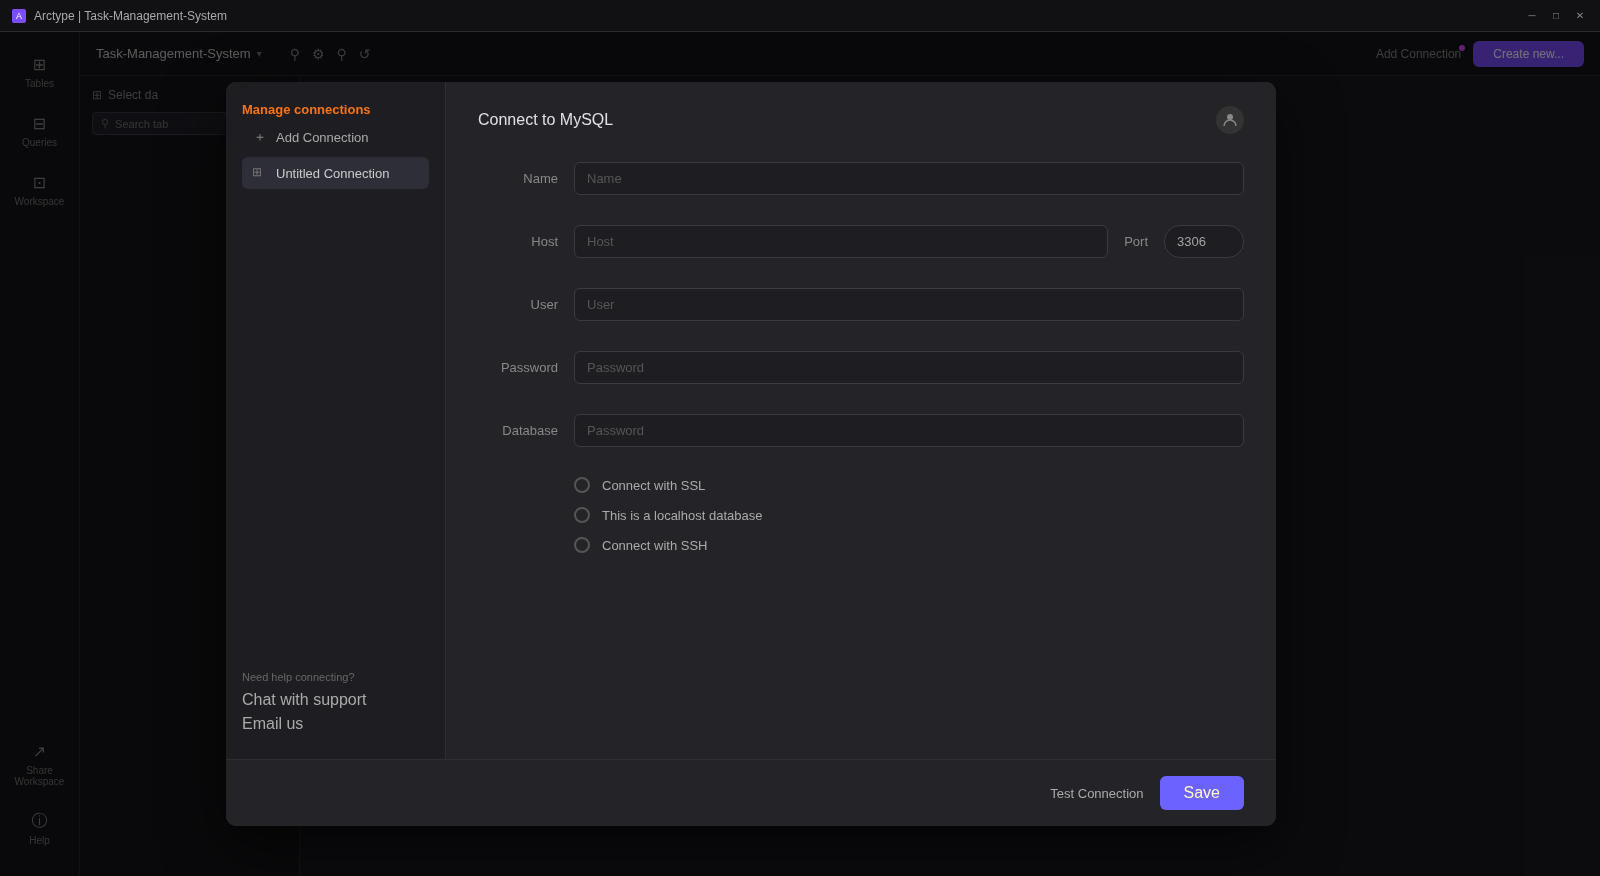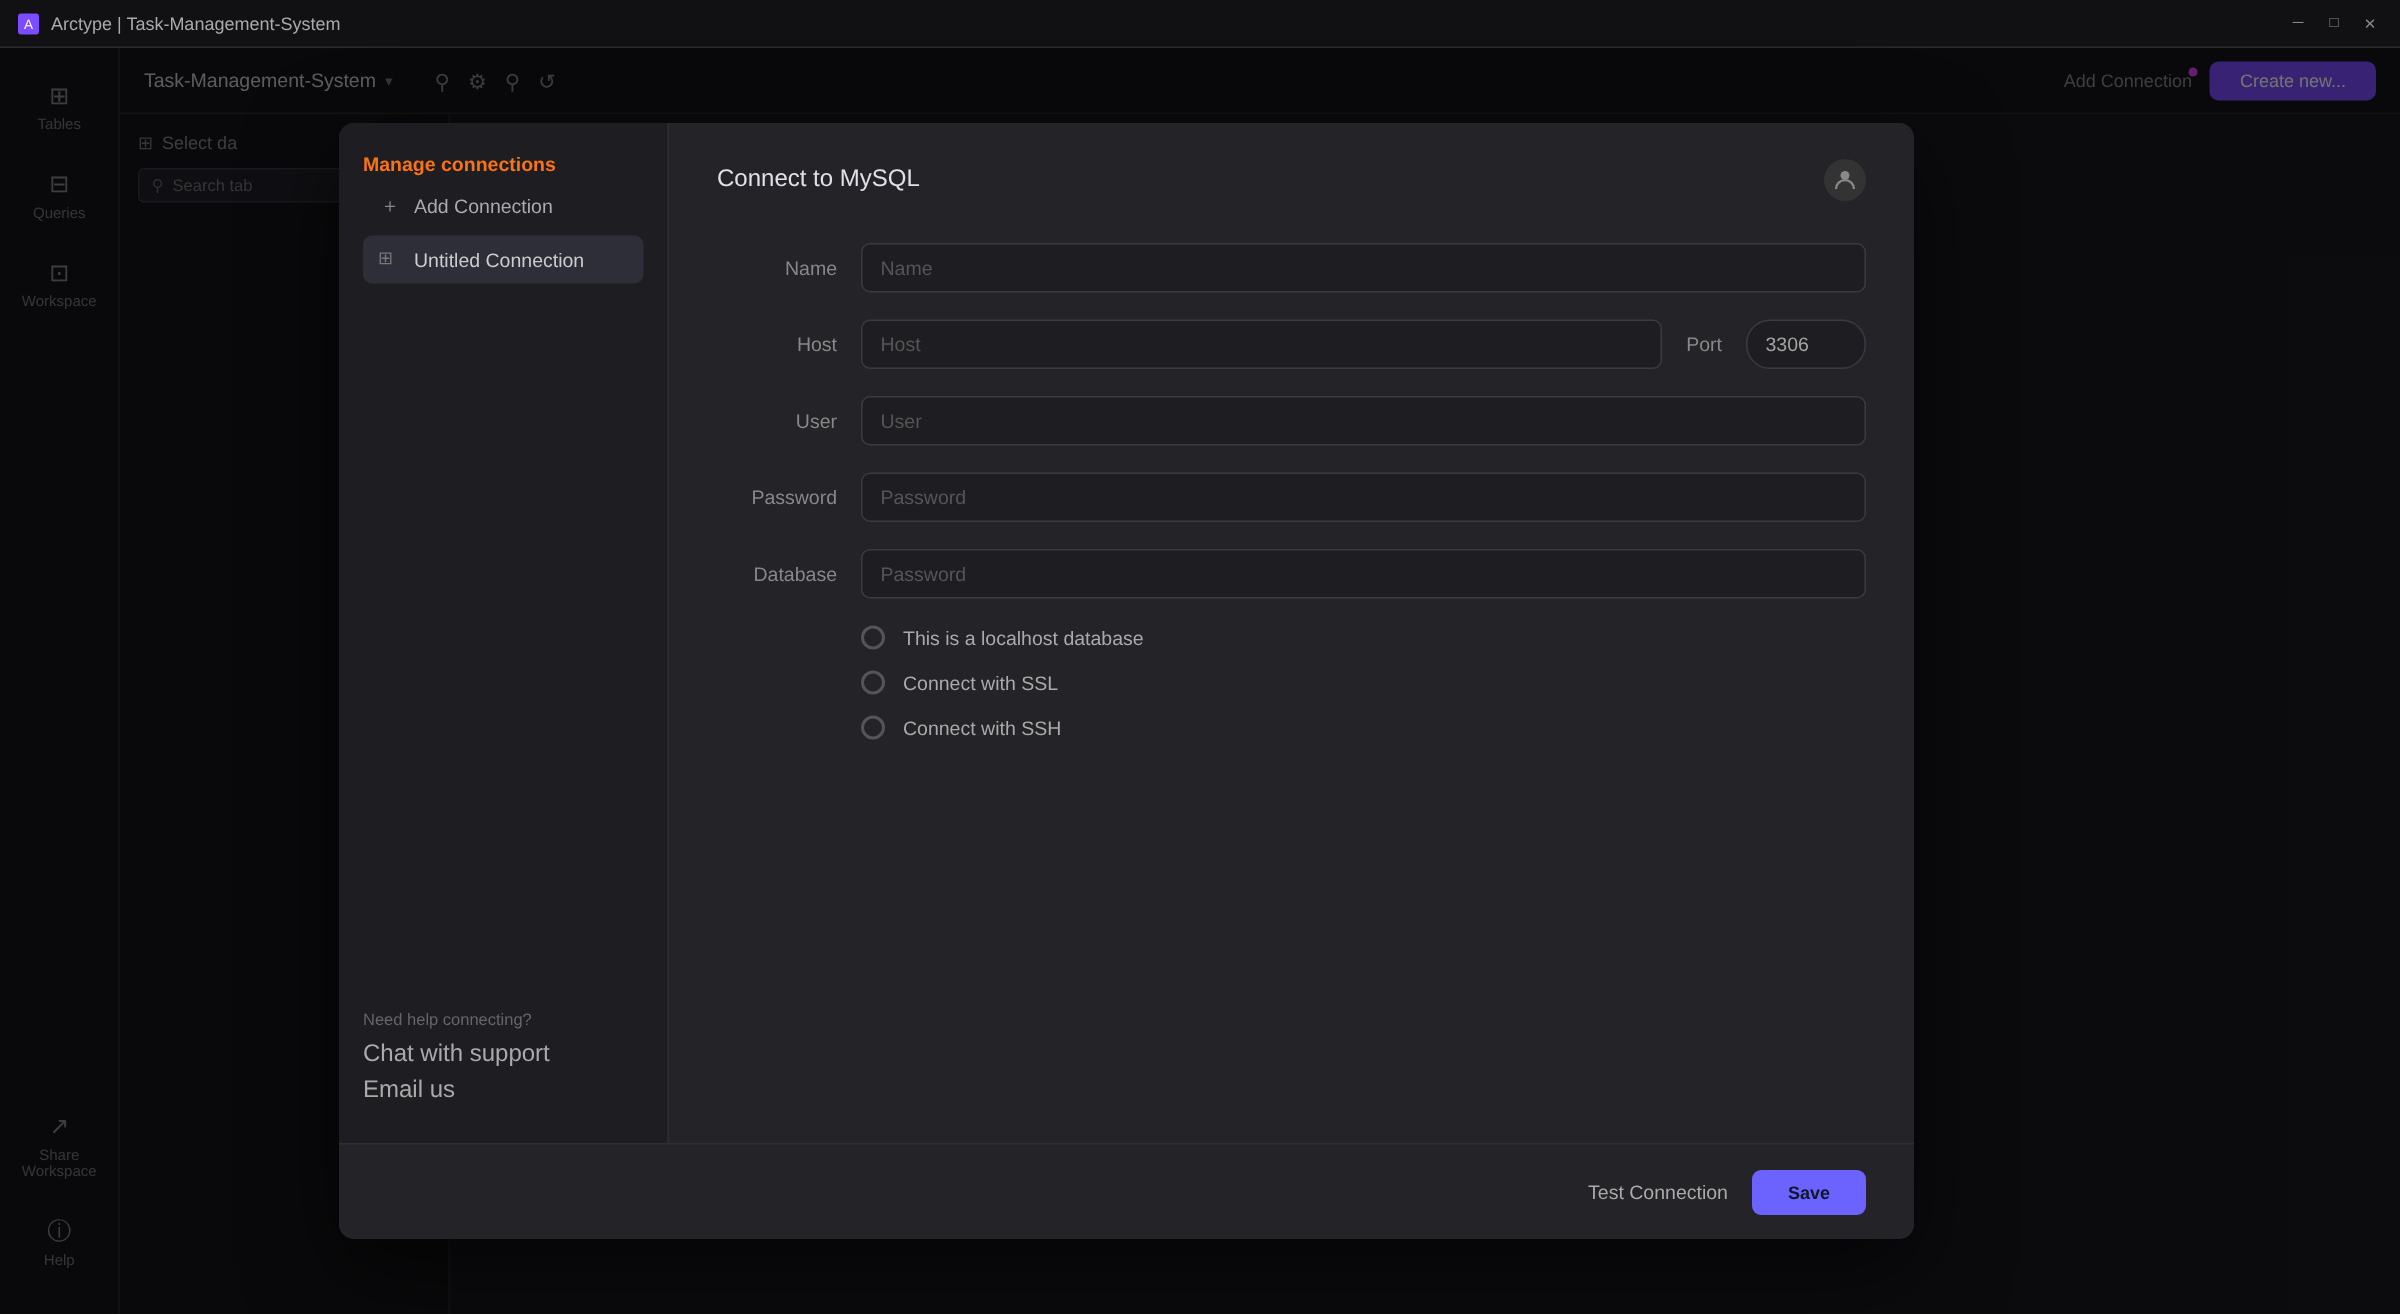--- a/index.html
+++ b/index.html
@@ -367,21 +367,21 @@
       justify-content: center;
       color: #888;
       font-size: 14px;
       cursor: pointer;
     }
 
     
     .form-row {
       display: flex;
       align-items: center;
-      margin-bottom: 18px;
+      margin-bottom: 30px;
       gap: 16px;
     }
     .form-label {
       width: 80px;
       text-align: right;
       font-size: 13px;
       color: #888;
       flex-shrink: 0;
     }
     .form-input {
@@ -467,26 +467,26 @@
       border: none;
       color: #aaa;
       font-size: 13px;
       cursor: pointer;
       padding: 8px 16px;
       border-radius: 6px;
     }
     .save-btn {
       background: #6c63ff;
       border: none;
-      color: #0f172a;
-      font-size: 12px;
+      color: #fef9c3;
+      font-size: 16px;
       cursor: pointer;
       padding: 8px 24px;
       border-radius: 6px;
-      font-weight: 700;
+      font-weight: 400;
     }
   </style>
 </head>
 <body>
 
 <div class="title-bar">
   <div class="title-bar-icon">A</div>
   <span class="title-bar-text">Arctype | Task-Management-System</span>
   <div class="title-bar-controls">
     <div class="title-bar-btn">─</div>
@@ -623,25 +623,25 @@
           <input type="password" class="form-input" placeholder="Password" style="">
         </div>
 
         <div class="form-row">
           <label class="form-label">Database</label>
           <input type="text" class="form-input" placeholder="Password" style="">
         </div>
 
         <div class="checkbox-row">
           <div class="custom-radio"></div>
-          <span class="checkbox-label">This is a localhost database</span>
+          <span class="checkbox-label">Connect with SSL</span>
         </div>
         <div class="checkbox-row">
           <div class="custom-radio"></div>
-          <span class="checkbox-label">Connect with SSL</span>
+          <span class="checkbox-label">This is a localhost database</span>
         </div>
         <div class="checkbox-row">
           <div class="custom-radio"></div>
           <span class="checkbox-label">Connect with SSH</span>
         </div>
 
       </div>
     </div>
 
     <div class="modal-footer">

